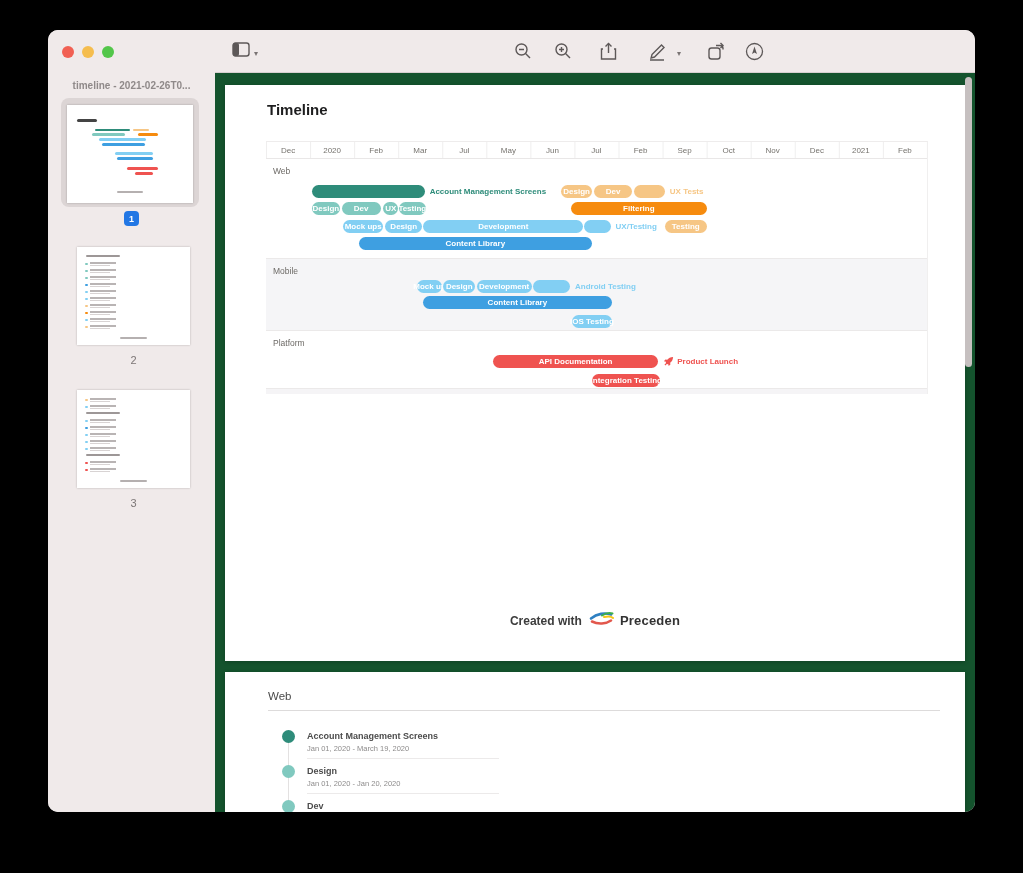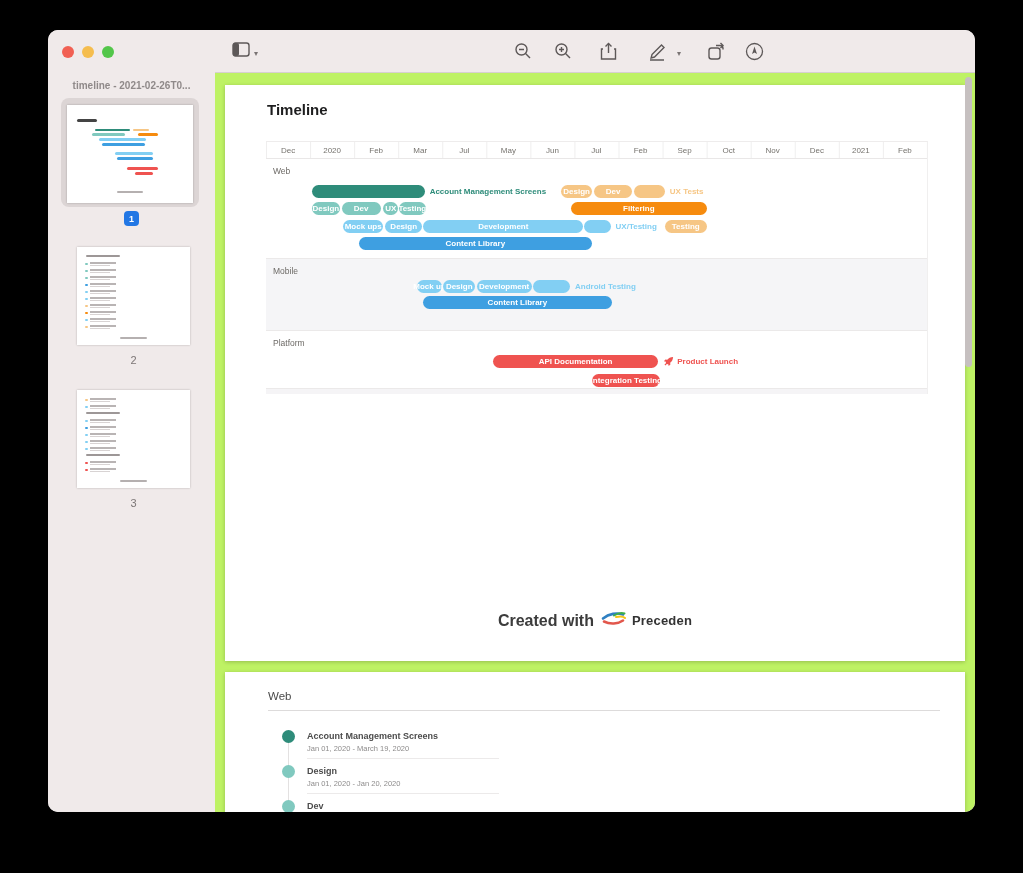--- a/index.html
+++ b/index.html
@@ -37,21 +37,21 @@
   .tb-icon{position:absolute;top:12px;color:#5d5858;}
   .tb-icon svg{display:block;}
   .title-block{position:absolute;left:55px;top:7px;}
   .tb-title{font-size:11px;font-weight:700;color:#423d3d;line-height:13px;white-space:nowrap;}
   .tb-page{font-size:9.5px;color:#8c8686;line-height:12px;}
   .chev{position:absolute;top:19px;color:#7a7474;font-size:8px;}
   .search{position:absolute;left:565px;top:9px;width:188px;height:24px;background:#fbf8f8;
           border:1px solid #ddd6d6;border-radius:7px;display:flex;align-items:center;padding:0 7px;gap:5px;}
   .search input{border:none;outline:none;background:transparent;font-size:11px;color:#555;width:130px;}
   .search input::placeholder{color:#a9a3a3;}
-  .content{position:relative;flex:1;background:#bef264;overflow:hidden;}
+  .content{position:relative;flex:1;background:#14532d;overflow:hidden;}
   .page{position:absolute;left:10px;width:740px;background:#fff;box-shadow:0 1px 4px rgba(0,0,0,.22);}
   .page1{top:12px;height:576px;}
   .page2{top:599px;height:141px;}
   .scrollbar{position:absolute;right:3px;top:4px;width:7px;height:290px;border-radius:4px;background:#c6c0c0;}
   
   .p1-title{position:absolute;left:42px;top:16px;font-size:15px;font-weight:700;color:#1e1e1f;}
   .gantt{position:absolute;left:41px;top:56px;width:662px;border-top:1px solid #eeecec;
          border-right:1px solid #f0efef;background-image:linear-gradient(to right,#efeeee 1px,transparent 1px);
          background-size:calc(100%/15) 100%;}
   .month-row{display:flex;height:17px;border-bottom:1px solid #e9e7e7;}
@@ -59,21 +59,21 @@
   .band{position:relative;border-bottom:1px solid #ebe9e9;}
   .band-label{position:absolute;left:7px;top:7px;font-size:8.5px;color:#6d6a66;}
   .grow{position:absolute;left:0;width:100%;height:13px;}
   .gbar{position:absolute;top:0;height:13px;border-radius:7px;display:flex;align-items:center;
         justify-content:center;color:#fff;font-size:8px;font-weight:700;white-space:nowrap;overflow:visible;}
   .after-label{position:absolute;top:0;height:13px;line-height:13px;font-size:8px;font-weight:700;
                white-space:nowrap;display:flex;align-items:center;gap:3px;}
   .endstrip{height:5px;background:#f5f4f6;}
   
   .p1-footer{position:absolute;left:0;right:0;top:525px;display:flex;align-items:center;justify-content:center;gap:6px;}
-  .fw1{font-size:16px;font-weight:700;color:#3c3c3c;}
+  .fw1{font-size:12px;font-weight:700;color:#3c3c3c;}
   .fw2{font-size:13px;font-weight:700;color:#333;letter-spacing:.2px;}
   
   .p2-heading{position:absolute;left:43px;top:18px;font-size:11.5px;color:#4a4a4a;}
   .p2-rule{position:absolute;left:43px;top:38px;width:672px;height:1px;background:#dddbdb;}
   .p2-line{position:absolute;left:63px;top:60px;bottom:0;width:1px;background:#e3e1e1;}
   .p2-items{position:absolute;left:0;top:52px;right:0;}
   .p2-item{position:relative;height:35px;}
   .p2-dot{position:absolute;left:57px;top:6px;width:13px;height:13px;border-radius:50%;}
   .p2-title{position:absolute;left:82px;top:7px;font-size:9px;font-weight:700;color:#4c4c4c;}
   .p2-dates{position:absolute;left:82px;top:20px;font-size:7.5px;color:#8d8b8b;}
@@ -375,20 +375,23 @@
                     <div class="gbar" style="left: 26.8%; width: 4.86667%; background: rgb(130, 207, 243);">Design</div>
                     <div class="gbar" style="left: 31.8667%; width: 8.33333%; background: rgb(130, 207, 243);">Development</div>
                     <div class="gbar" style="left: 40.3333%; width: 5.66667%; background: rgb(130, 207, 243);"></div>
                     <div class="after-label" style="left: calc(46% + 5px); color: rgb(130, 207, 243); text-align: right;">
                       <span>Android Testing</span>
                     </div>
                   </div>
                   <div class="grow" style="top: 37px;">
                     <div class="gbar" style="left: 23.7333%; width: 28.6%; background: rgb(62, 159, 225);">Content Library</div>
                   </div>
+                  <div class="grow" style="top: 56px;">
+                    <div class="gbar" style="left: 46.2667%; width: 6.06667%; background: rgb(130, 207, 243);">iOS Testing</div>
+                  </div>
                 </div>
                 <div class="band" style="height: 58px; background: rgb(255, 255, 255);">
                   <div class="band-label">Platform</div>
                   <div class="grow" style="top: 43px;">
                     <div class="gbar" style="left: 49.3333%; width: 10.3333%; background: rgb(239, 83, 80);">Integration Testing</div>
                   </div>
                   <div class="grow" style="top: 24px;">
                     <div class="gbar" style="left: 34.3333%; width: 25%; background: rgb(239, 83, 80);">API Documentation</div>
                     <div class="after-label" style="left: calc(59.3333% + 5px); color: rgb(239, 83, 80);">
                       <svg width="11" height="11" viewBox="0 0 12 12">

